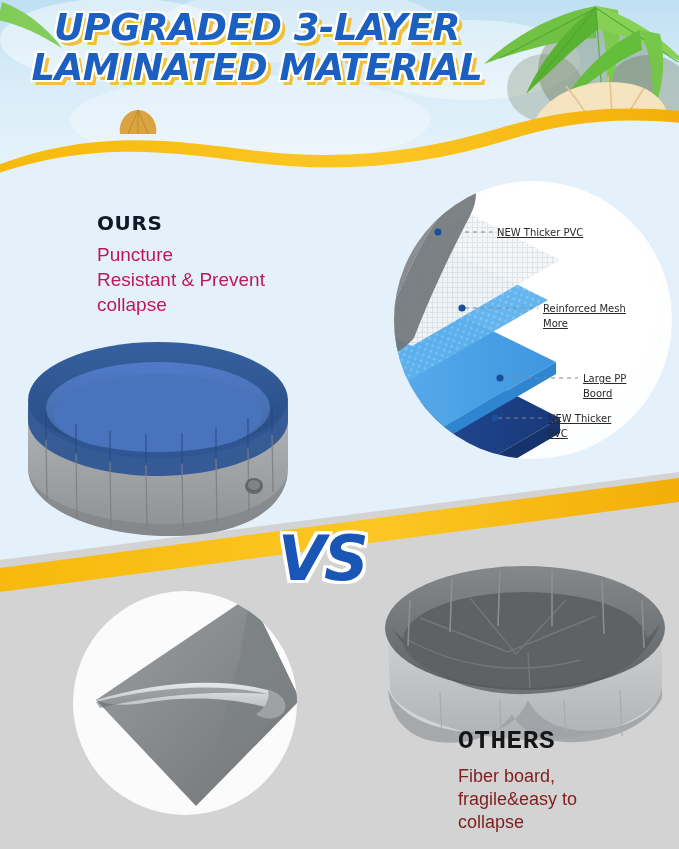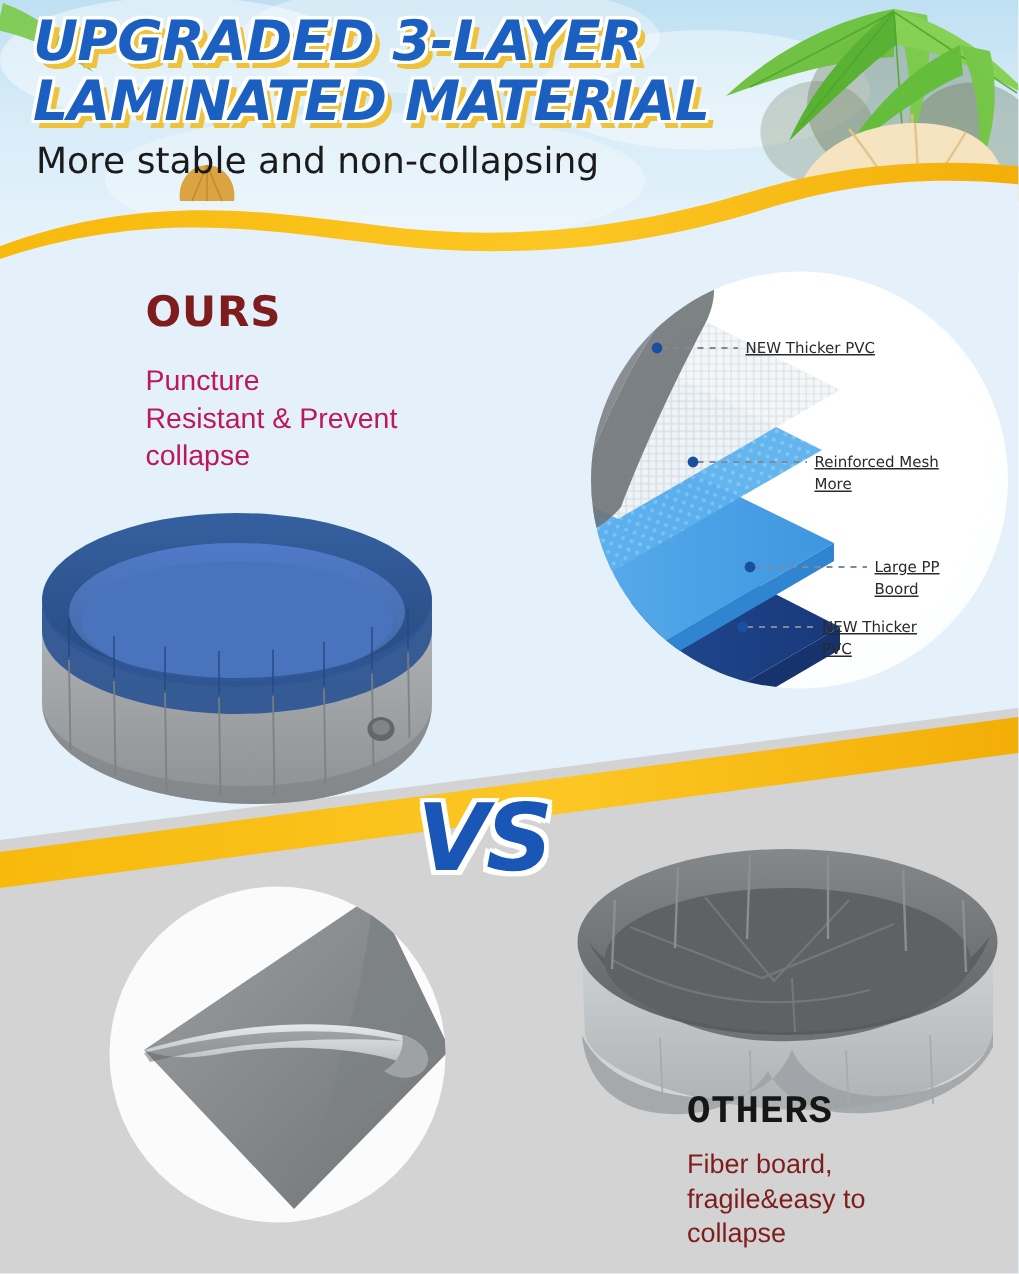--- a/index.html
+++ b/index.html
@@ -18,33 +18,34 @@
     font-weight:bold;font-style:italic;
     font-size:37px;line-height:40px;letter-spacing:-0.5px;
     color:#1b5fc1;
     text-transform:uppercase;
     -webkit-text-stroke:0px;
     text-shadow:
       2px 2px 0 #ffffff, -2px 2px 0 #ffffff, 2px -2px 0 #ffffff, -2px -2px 0 #ffffff,
       0px 2px 0 #ffffff, 2px 0px 0 #ffffff, 0px -2px 0 #ffffff, -2px 0px 0 #ffffff,
       4px 5px 0 #f0c23a, 3px 5px 0 #f0c23a, 5px 5px 0 #f0c23a;
     white-space:pre-line;
+    text-align:center;
   }
   .hdr-sub{
     position:absolute;left:24px;top:93px;width:520px;
     font-family:"DejaVu Sans",sans-serif;
     font-size:24px;line-height:28px;color:#1b1b1b;font-weight:400;
   }
 
   
   .ours-head{
-    position:absolute;left:97px;top:191px;
-    font-family:"DejaVu Sans",sans-serif;
-    font-weight:bold;font-size:28px;letter-spacing:0.6px;
-    color:#7f1d1d;
+    position:absolute;left:97px;top:211px;
+    font-family:"DejaVu Sans",sans-serif;
+    font-weight:bold;font-size:20px;letter-spacing:0.6px;
+    color:#0f172a;
   }
   .ours-body{
     position:absolute;left:97px;top:242px;width:215px;
     font-size:19px;line-height:25px;color:#be185d;
     font-family:"Liberation Sans",sans-serif;
   }
 
   
   .others-head{
     position:absolute;left:458px;top:726px;
@@ -352,21 +353,20 @@
                C256 700 200 694 150 702 C130 706 110 706 96 700 Z" fill="url(#peelCurl)"></path>
       <path d="M268 690 C282 694 290 704 282 714 C276 720 264 720 256 714
                C266 708 270 698 268 690 Z" fill="#9ea2a5"></path>
 
       <path d="M96 702 C152 688 214 682 268 694 C212 690 150 696 100 708 Z" fill="#5f6467" opacity="0.5"></path>
     </g>
   </svg>
 
   <div class="hdr-title">UPGRADED 3-LAYER
 LAMINATED MATERIAL</div>
-  <div class="hdr-sub">More stable and non-collapsing</div>
 
   <div class="ours-head">OURS</div>
   <div class="ours-body" style="white-space:pre-line;">Puncture
 Resistant &amp; Prevent
 collapse</div>
 
   <div class="callout c1">NEW Thicker PVC</div>
   <div class="callout c2">Reinforced Mesh
 More</div>
   <div class="callout c3">Large PP

